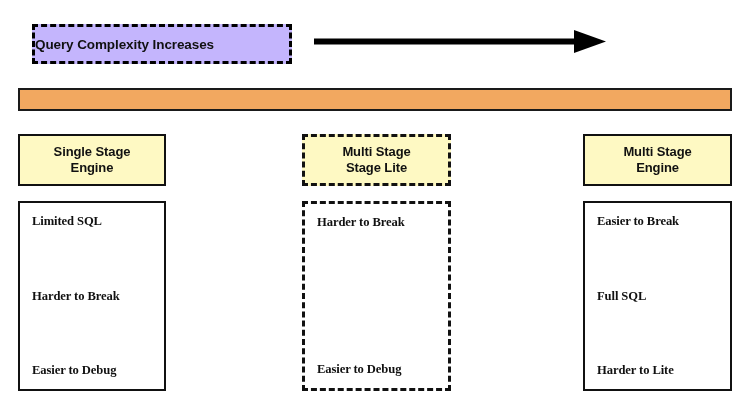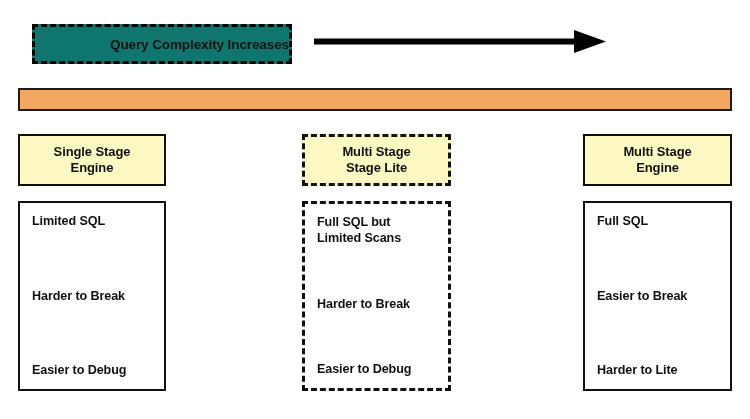--- a/index.html
+++ b/index.html
@@ -27,23 +27,22 @@
   .caption-box {
     position: absolute;
     left: 32px;
     top: 24px;
     width: 260px;
     height: 40px;
     border: 3px dashed #000000;
     box-sizing: border-box;
     display: flex;
     align-items: center;
-    justify-content: flex-end;
-    background: #0f766e;
-    padding-left: 14px;
+    justify-content: flex-start;
+    background: #c4b5fd;
   }
   .caption-text {
     font-size: 13.5px;
     font-weight: bold;
     color: #111111;
     letter-spacing: -0.1px;
     white-space: nowrap;
   }
 
   .arrow-wrap {
@@ -103,20 +102,21 @@
     display: flex;
     flex-direction: column;
     justify-content: space-between;
   }
   .engine-body .feature {
     font-size: 12.6px;
     font-weight: bold;
     color: #111111;
     line-height: 1.26;
     letter-spacing: -0.1px;
+    font-family: Liberation Serif, serif;
   }
 
   
   .border-solid  { border: 2.5px solid #111111; }
   .border-dashed { border: 3px dashed #111111; }
 </style>
 </head>
 <body>
 
 <div id="diagram">
@@ -149,36 +149,32 @@
   </div>
 
   <div class="column col-2">
     <div class="engine-header border-dashed">
       <div class="title">
         <div>Multi Stage</div>
         <div>Stage Lite</div>
       </div>
     </div>
     <div class="engine-body border-dashed">
-      <div class="feature">
-        <div>Full SQL but</div>
-        <div>Limited Scans</div>
-      </div>
       <div class="feature">Harder to Break</div>
       <div class="feature">Easier to Debug</div>
     </div>
   </div>
 
   <div class="column col-3">
     <div class="engine-header border-solid">
       <div class="title">
         <div>Multi Stage</div>
         <div>Engine</div>
       </div>
     </div>
     <div class="engine-body border-solid">
+      <div class="feature">Easier to Break</div>
       <div class="feature">Full SQL</div>
-      <div class="feature">Easier to Break</div>
       <div class="feature">Harder to Lite</div>
     </div>
   </div>
 
 </div>
 
 </body></html>

